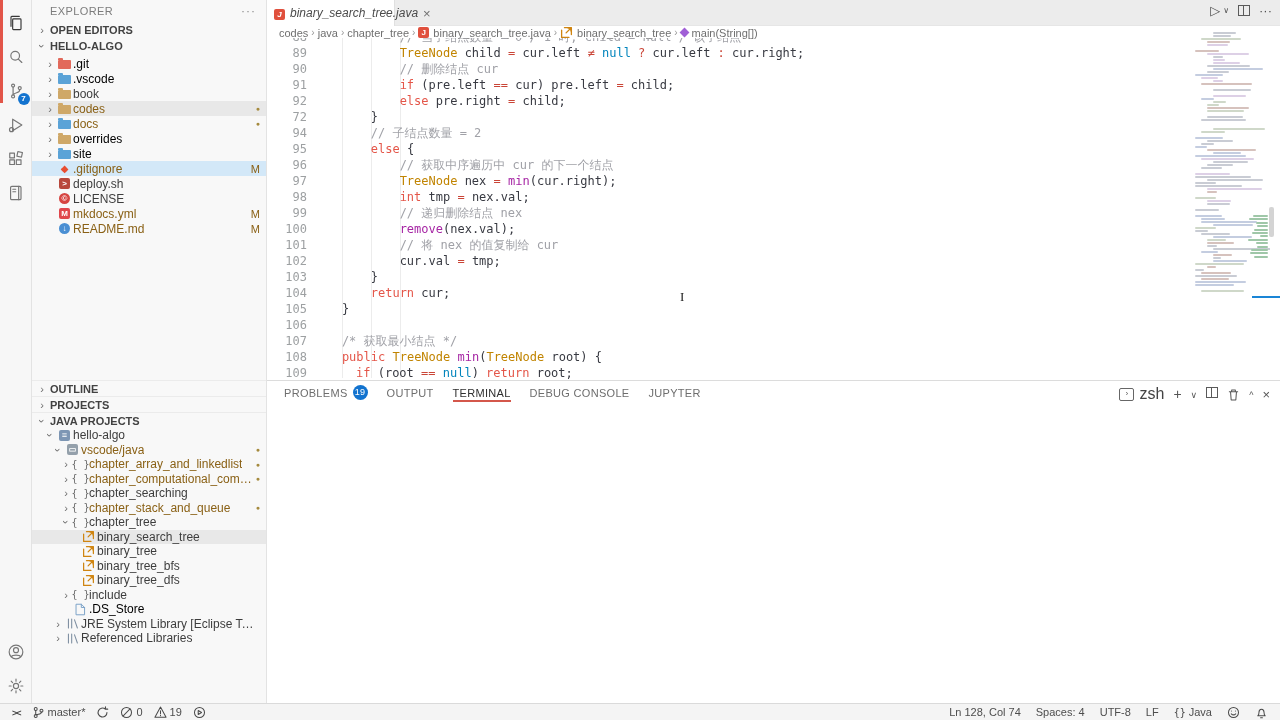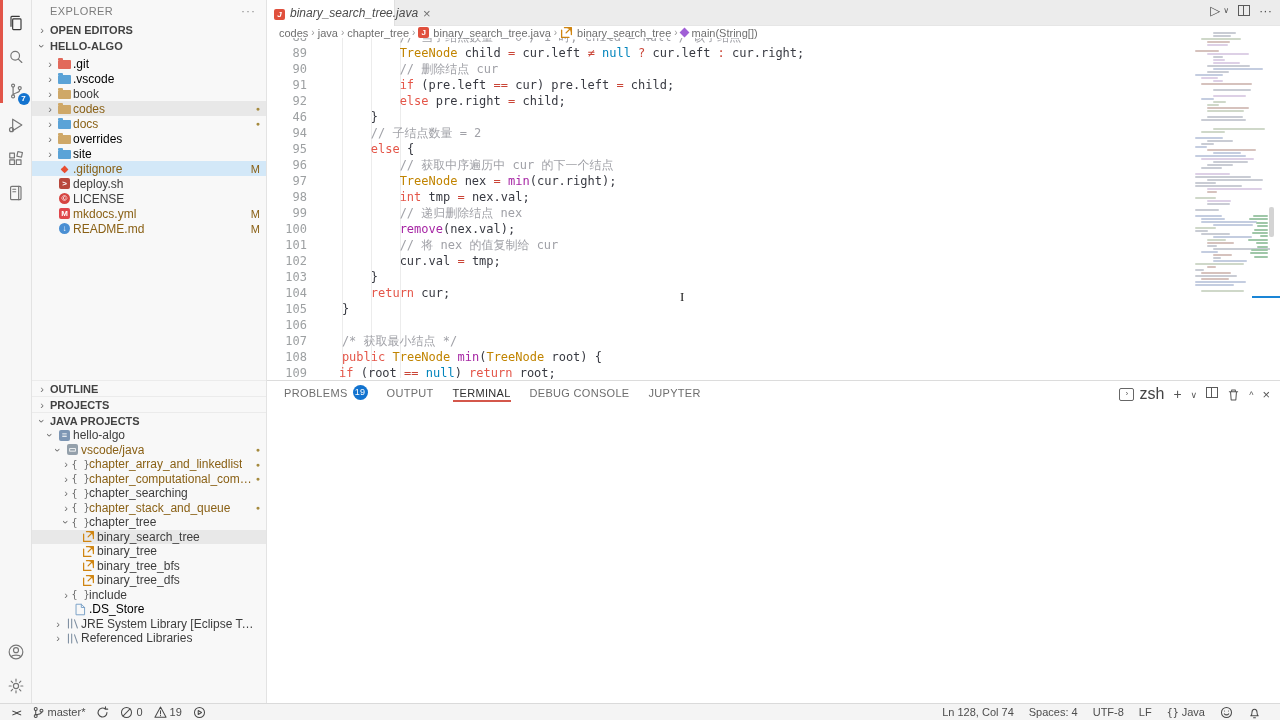--- a/index.html
+++ b/index.html
@@ -87,21 +87,21 @@
   #panelctrl .zsh{font-size:16px;color:#444;margin-left:-4px}
   #termbody{padding:10px 0 0 5px;display:flex;align-items:center;gap:6px}
   .cmdcircle{width:7px;height:7px;border:1px solid #9a9a9a;border-radius:4px;flex:none}
   #termline{font-size:12px;color:#2e2e2e}
 
   
   #statusbar{position:absolute;left:0;bottom:0;width:1280px;height:17px;background:#f4f4f4;border-top:1px solid #dadada;
              display:flex;align-items:center;font-size:11px;color:#4d4d4d;box-sizing:border-box}
   .stitem{display:flex;align-items:center;gap:3px;padding:0 4px;cursor:pointer;white-space:nowrap}
   #st-left{display:flex;align-items:center;padding-left:8px;gap:3px}
-  #st-right{margin-left:auto;display:flex;align-items:center;padding-right:15px;gap:7px}
+  #st-right{margin-left:auto;display:flex;align-items:center;padding-right:8px;gap:7px}
   .remoteico{font-size:9px;font-weight:bold;letter-spacing:-1px;color:#444}
   svg{display:block}
 </style>
 </head>
 <body>
 
 <div id="activitybar">
     <div class="abicon active">
       <svg width="20" height="20" viewBox="0 0 24 24" fill="none" stroke="#5a5a5a" stroke-width="1.3" stroke-linecap="round" stroke-linejoin="round">
         <rect x="8" y="7" width="10" height="13" rx="1"></rect>
@@ -469,37 +469,37 @@
   <div id="codearea" class="mono">
     <div class="guide" style="left:75px"></div>
     <div class="guide" style="left:104px"></div>
     <div class="guide" style="left:133px"></div>
     <div id="codescroll">
         <div class="cl"><span class="ln">88</span><span class="ct" style="padding-left: 92.64px;"><span class="tk-cm">// 当子结点数量 = 0 / 1 时, child = null / 该子结点</span></span></div>
         <div class="cl"><span class="ln">89</span><span class="ct" style="padding-left: 92.64px;"><span class="tk-type">TreeNode</span><span class="tk-pl"> child </span><span class="tk-op">=</span><span class="tk-pl"> cur.left </span><span class="tk-op">≠</span><span class="tk-pl"> </span><span class="tk-const">null</span><span class="tk-pl"> </span><span class="tk-op">?</span><span class="tk-pl"> cur.left </span><span class="tk-op">:</span><span class="tk-pl"> cur.right;</span></span></div>
         <div class="cl"><span class="ln">90</span><span class="ct" style="padding-left: 92.64px;"><span class="tk-cm">// 删除结点 cur</span></span></div>
         <div class="cl"><span class="ln">91</span><span class="ct" style="padding-left: 92.64px;"><span class="tk-kw">if</span><span class="tk-pl"> (pre.left </span><span class="tk-op">==</span><span class="tk-pl"> cur) pre.left </span><span class="tk-op">=</span><span class="tk-pl"> child;</span></span></div>
         <div class="cl"><span class="ln">92</span><span class="ct" style="padding-left: 92.64px;"><span class="tk-kw">else</span><span class="tk-pl"> pre.right </span><span class="tk-op">=</span><span class="tk-pl"> child;</span></span></div>
-        <div class="cl"><span class="ln">46</span><span class="ct" style="padding-left: 63.76px;"><span class="tk-pl">}</span></span></div>
+        <div class="cl"><span class="ln">72</span><span class="ct" style="padding-left: 63.76px;"><span class="tk-pl">}</span></span></div>
         <div class="cl"><span class="ln">94</span><span class="ct" style="padding-left: 63.76px;"><span class="tk-cm">// 子结点数量 = 2</span></span></div>
         <div class="cl"><span class="ln">95</span><span class="ct" style="padding-left: 63.76px;"><span class="tk-kw">else</span><span class="tk-pl"> {</span></span></div>
         <div class="cl"><span class="ln">96</span><span class="ct" style="padding-left: 92.64px;"><span class="tk-cm">// 获取中序遍历中 cur 的下一个结点</span></span></div>
         <div class="cl"><span class="ln">97</span><span class="ct" style="padding-left: 92.64px;"><span class="tk-type">TreeNode</span><span class="tk-pl"> nex </span><span class="tk-op">=</span><span class="tk-pl"> </span><span class="tk-fn">min</span><span class="tk-pl">(cur.right);</span></span></div>
         <div class="cl"><span class="ln">98</span><span class="ct" style="padding-left: 92.64px;"><span class="tk-kw">int</span><span class="tk-pl"> tmp </span><span class="tk-op">=</span><span class="tk-pl"> nex.val;</span></span></div>
         <div class="cl"><span class="ln">99</span><span class="ct" style="padding-left: 92.64px;"><span class="tk-cm">// 递归删除结点 nex</span></span></div>
         <div class="cl"><span class="ln">100</span><span class="ct" style="padding-left: 92.64px;"><span class="tk-fn">remove</span><span class="tk-pl">(nex.val);</span></span></div>
         <div class="cl"><span class="ln">101</span><span class="ct" style="padding-left: 92.64px;"><span class="tk-cm">// 将 nex 的值复制给 cur</span></span></div>
         <div class="cl"><span class="ln">102</span><span class="ct" style="padding-left: 92.64px;"><span class="tk-pl">cur.val </span><span class="tk-op">=</span><span class="tk-pl"> tmp;</span></span></div>
         <div class="cl"><span class="ln">103</span><span class="ct" style="padding-left: 63.76px;"><span class="tk-pl">}</span></span></div>
         <div class="cl"><span class="ln">104</span><span class="ct" style="padding-left: 63.76px;"><span class="tk-kw">return</span><span class="tk-pl"> cur;</span></span></div>
         <div class="cl"><span class="ln">105</span><span class="ct" style="padding-left: 34.88px;"><span class="tk-pl">}</span></span></div>
         <div class="cl"><span class="ln">106</span><span class="ct" style="padding-left: 6px;"></span></div>
         <div class="cl"><span class="ln">107</span><span class="ct" style="padding-left: 34.88px;"><span class="tk-cm">/* 获取最小结点 */</span></span></div>
         <div class="cl"><span class="ln">108</span><span class="ct" style="padding-left: 34.88px;"><span class="tk-kw">public</span><span class="tk-pl"> </span><span class="tk-type">TreeNode</span><span class="tk-pl"> </span><span class="tk-fn">min</span><span class="tk-pl">(</span><span class="tk-type">TreeNode</span><span class="tk-pl"> root) {</span></span></div>
-        <div class="cl"><span class="ln">109</span><span class="ct" style="padding-left: 32px;"><span class="tk-kw">if</span><span class="tk-pl"> (root </span><span class="tk-op">==</span><span class="tk-pl"> </span><span class="tk-const">null</span><span class="tk-pl">) </span><span class="tk-kw">return</span><span class="tk-pl"> root;</span></span></div>
+        <div class="cl"><span class="ln">109</span><span class="ct" style="padding-left: 49px;"><span class="tk-kw">if</span><span class="tk-pl"> (root </span><span class="tk-op">==</span><span class="tk-pl"> </span><span class="tk-const">null</span><span class="tk-pl">) </span><span class="tk-kw">return</span><span class="tk-pl"> root;</span></span></div>
       </div>
   </div>
   <div id="minimap">
       <div class="mmrow">
         <span class="mmbar" style="left: 21px; width: 23.4747px; background: rgb(201, 204, 212);"></span>
       </div>
       <div class="mmrow">
         <span class="mmbar" style="left: 21px; width: 18.1312px; background: rgb(201, 204, 212);"></span>
       </div>
       <div class="mmrow">

